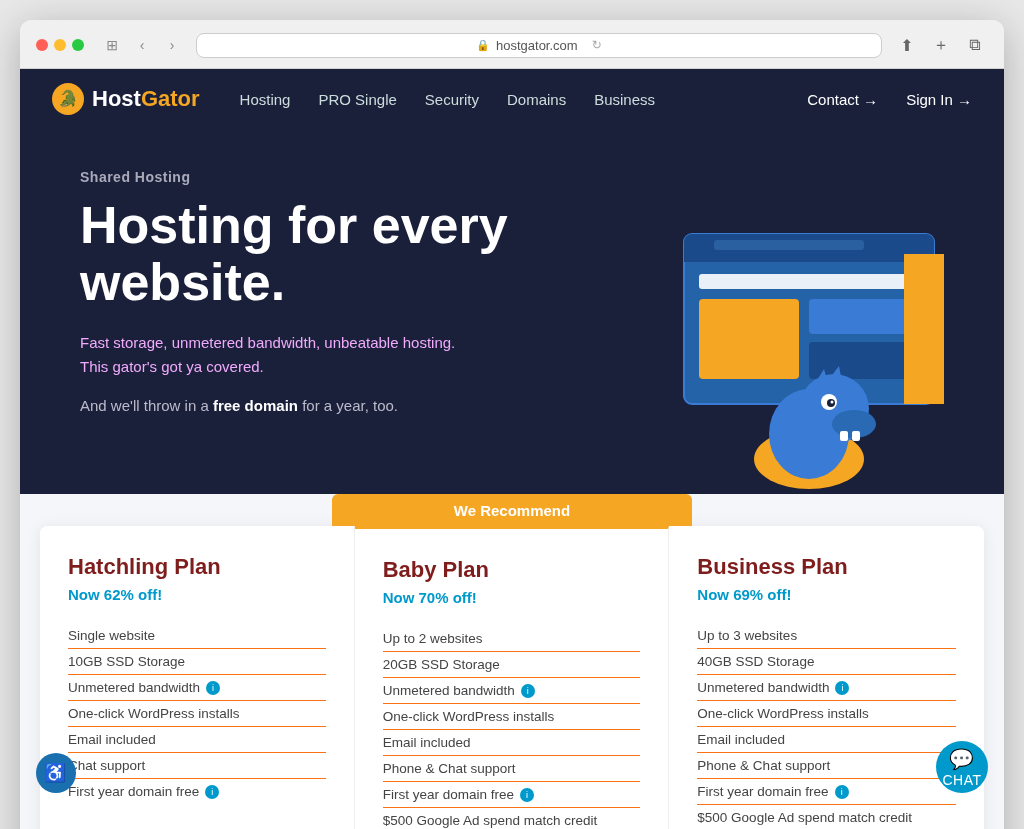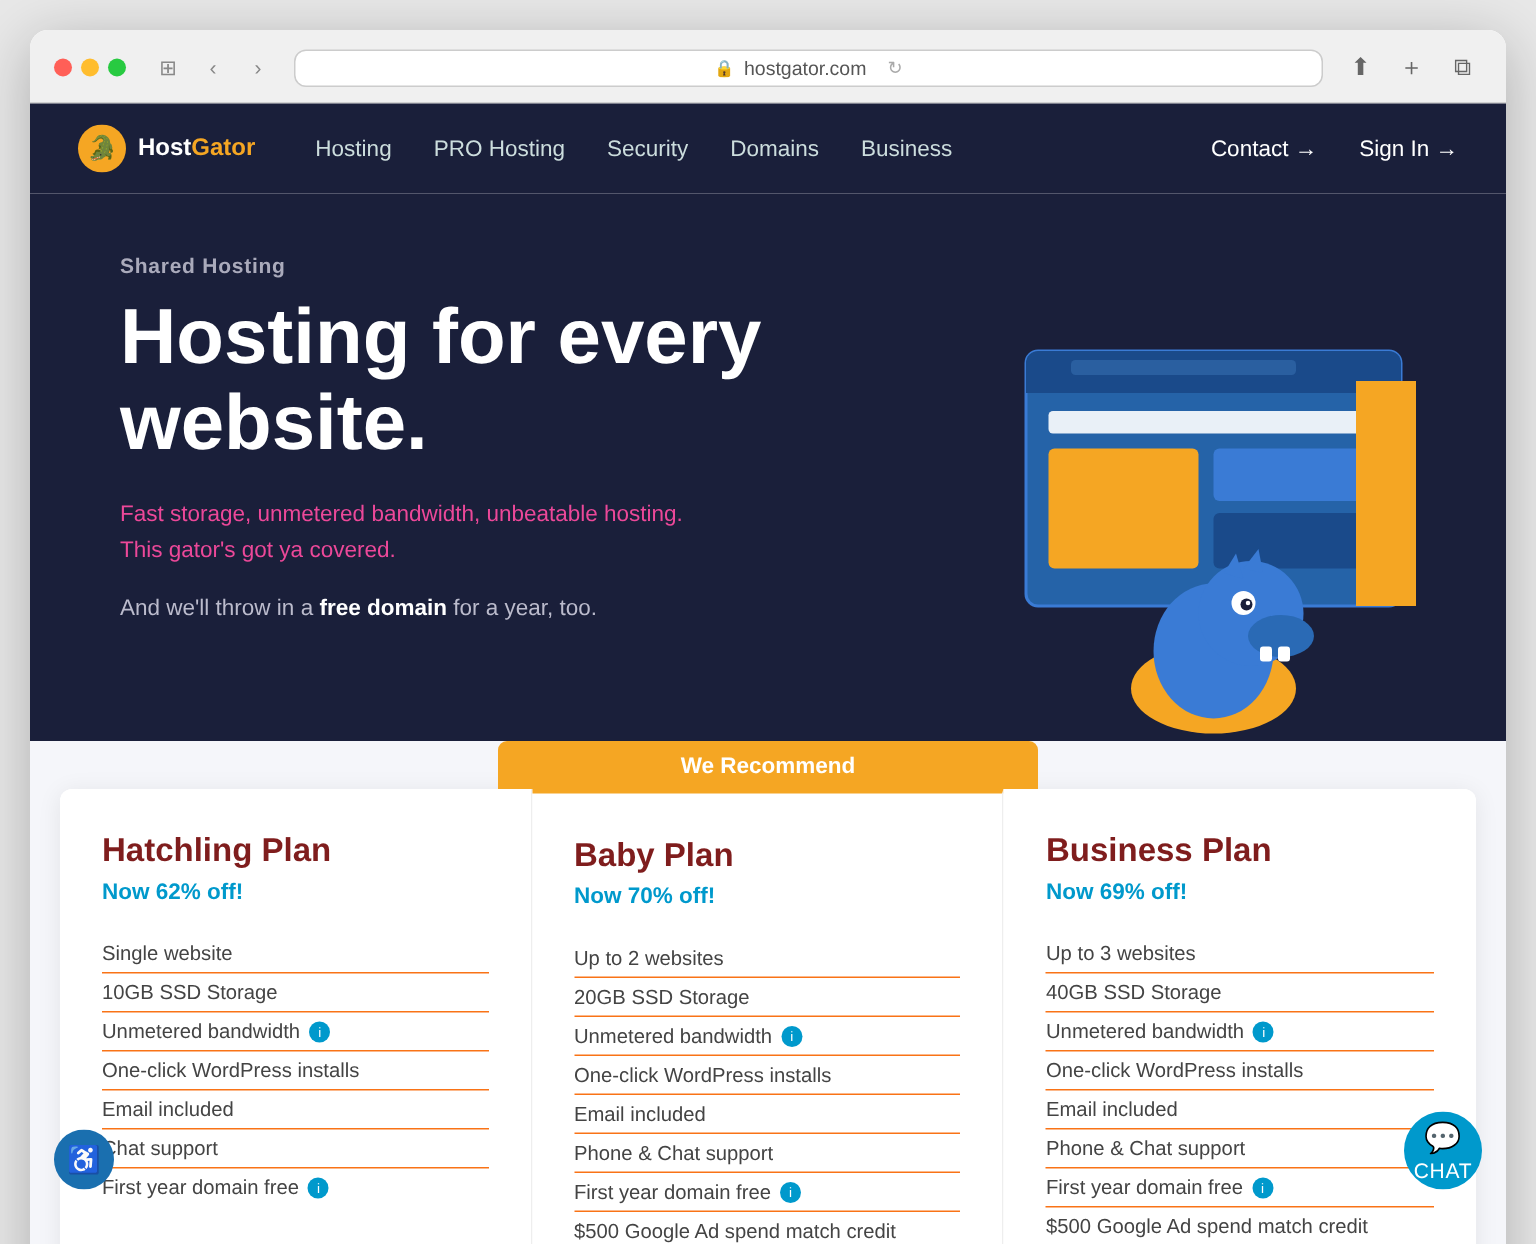--- a/index.html
+++ b/index.html
@@ -87,21 +87,21 @@
     }
     .logo {
       display: flex; align-items: center; gap: 8px;
       margin-right: 40px;
     }
     .logo-icon {
       width: 32px; height: 32px;
     }
     .logo-text {
       color: #fff;
-      font-size: 16px;
+      font-size: 22px;
       font-weight: 700;
       text-align: right;
     }
     .logo-text span { color: #f5a623; }
     .nav-links {
       display: flex; gap: 28px; flex: 1;
     }
     .nav-link {
       color: #cdd;
       font-size: 15px;
@@ -140,21 +140,21 @@
       letter-spacing: 0.5px;
     }
     .hero-title {
       color: #fff;
       font-size: 52px;
       font-weight: 800;
       line-height: 1.1;
       margin-bottom: 20px;
     }
     .hero-desc {
-      color: #ec4899;
+      color: #f0abfc;
       font-size: 15px;
       line-height: 1.6;
       margin-bottom: 18px;
       max-width: 380px;
     }
     .hero-free-domain {
       color: #bbc;
       font-size: 15px;
     }
     .hero-free-domain strong {
@@ -315,21 +315,21 @@
       <svg class="logo-icon" viewBox="0 0 36 36">
         <circle cx="18" cy="18" r="18" fill="#f5a623"></circle>
         <text x="18" y="24" text-anchor="middle" font-size="18" fill="#1a1f3a">🐊</text>
       </svg>
       <span class="logo-text">
         <span style="color:#fff">Host</span><span style="color:#f5a623">Gator</span>
       </span>
     </div>
     <div class="nav-links">
       <a class="nav-link">Hosting</a>
-      <a class="nav-link">PRO Hosting</a>
+      <a class="nav-link">PRO Single</a>
       <a class="nav-link">Security</a>
       <a class="nav-link">Domains</a>
       <a class="nav-link">Business</a>
     </div>
     <div class="nav-right">
       <a>Contact →</a>
       <a>Sign In →</a>
     </div>
   </nav>
 

